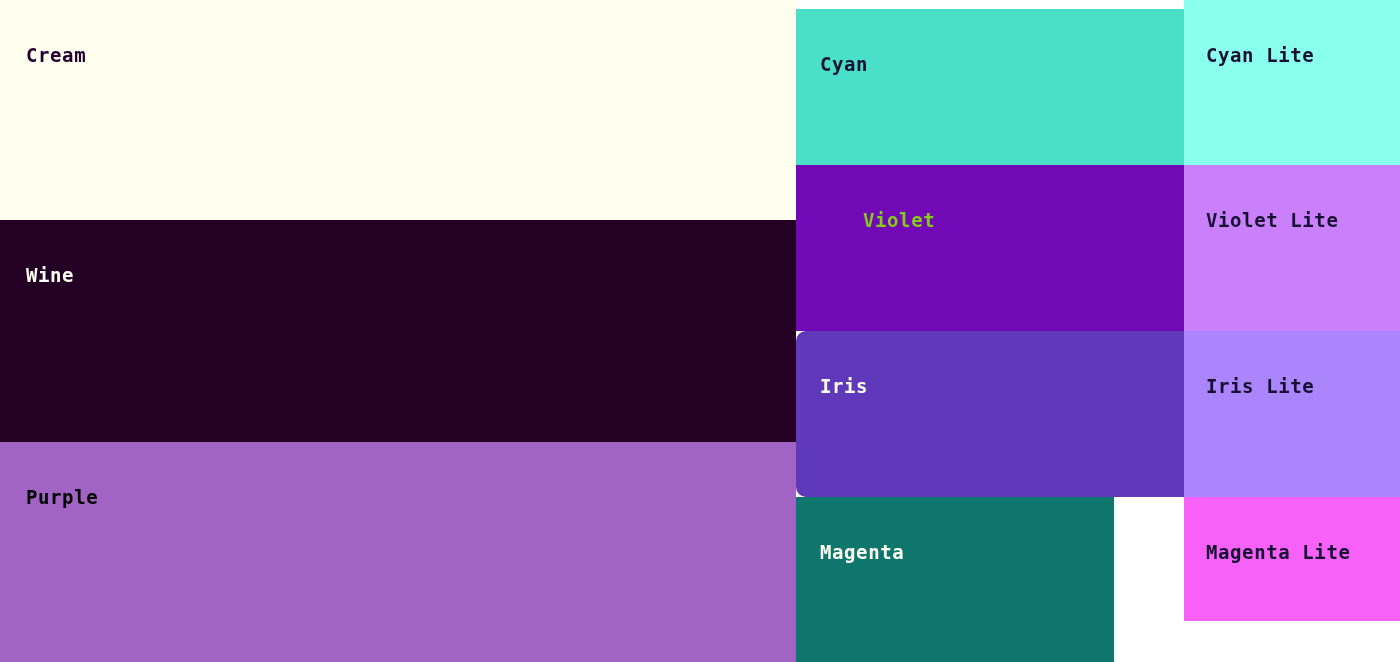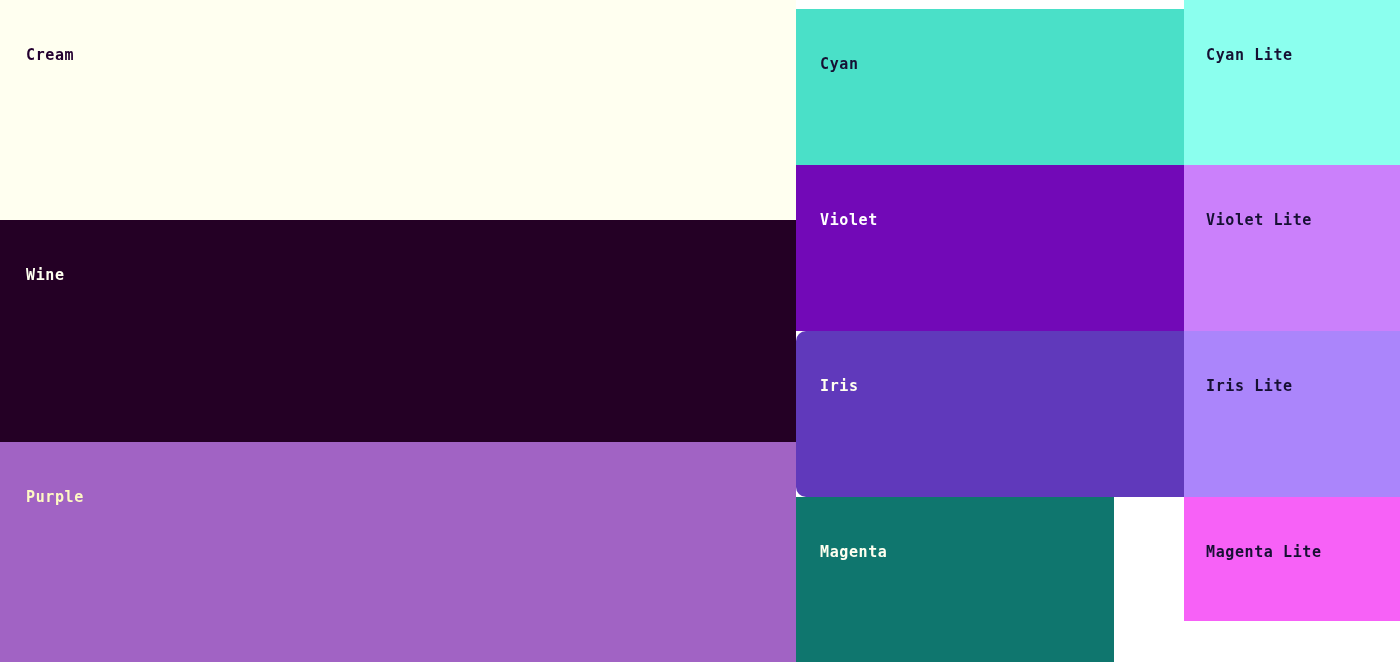--- a/index.html
+++ b/index.html
@@ -24,21 +24,21 @@
     position: absolute;
     box-sizing: border-box;
     overflow: hidden;
   }
 
   .swatch-label {
     position: absolute;
     left: 26px;
     top: 47px;
     font-family: "DejaVu Sans Mono", "Liberation Mono", monospace;
-    font-size: 15px;
+    font-size: 19px;
     font-weight: bold;
     letter-spacing: 0.6px;
     line-height: 16px;
     white-space: nowrap;
     user-select: none;
   }
 
   
   .col-left .swatch-label { left: 26px; }
   .col-mid  .swatch-label { left: 24px; }
@@ -48,27 +48,27 @@
 <body>
 
 <div id="palette">
     <div class="swatch col-left" style="left: 0px; top: 0px; width: 796px; height: 220px; background: rgb(255, 255, 240);">
       <span class="swatch-label" style="color: rgb(36, 0, 48);">Cream</span>
     </div>
     <div class="swatch col-left" style="left: 0px; top: 220px; width: 796px; height: 222px; background: rgb(36, 0, 37);">
       <span class="swatch-label" style="color: rgb(255, 255, 240);">Wine</span>
     </div>
     <div class="swatch col-left" style="left: 0px; top: 442px; width: 796px; height: 220px; background: rgb(161, 99, 196);">
-      <span class="swatch-label" style="color: #fef9c3;">Purple</span>
+      <span class="swatch-label" style="color: #000000;">Purple</span>
     </div>
     <div class="swatch col-mid" style="left: 796px; top: 9px; width: 388px; height: 165px; background: rgb(74, 224, 200);">
       <span class="swatch-label" style="color: rgb(22, 16, 51);">Cyan</span>
     </div>
     <div class="swatch col-mid" style="left: 796px; top: 165px; width: 388px; height: 166px; background: rgb(114, 9, 183);">
-      <span class="swatch-label" style="color: #ffffff;">Violet</span>
+      <span class="swatch-label" style="color: #84cc16; margin-left: 43px;">Violet</span>
     </div>
     <div class="swatch col-mid" style="left: 796px; top: 331px; width: 460px; height: 166px; background: rgb(96, 57, 187); border-radius: 10px;">
       <span class="swatch-label" style="color: rgb(255, 255, 240);">Iris</span>
     </div>
     <div class="swatch col-mid" style="left: 796px; top: 497px; width: 318px; height: 165px; background: #0f766e; text-align: right;">
       <span class="swatch-label" style="color: rgb(255, 255, 240);">Magenta</span>
     </div>
     <div class="swatch col-right" style="left: 1184px; top: 0px; width: 216px; height: 165px; background: rgb(139, 255, 238);">
       <span class="swatch-label" style="color: rgb(22, 16, 51);">Cyan Lite</span>
     </div>

